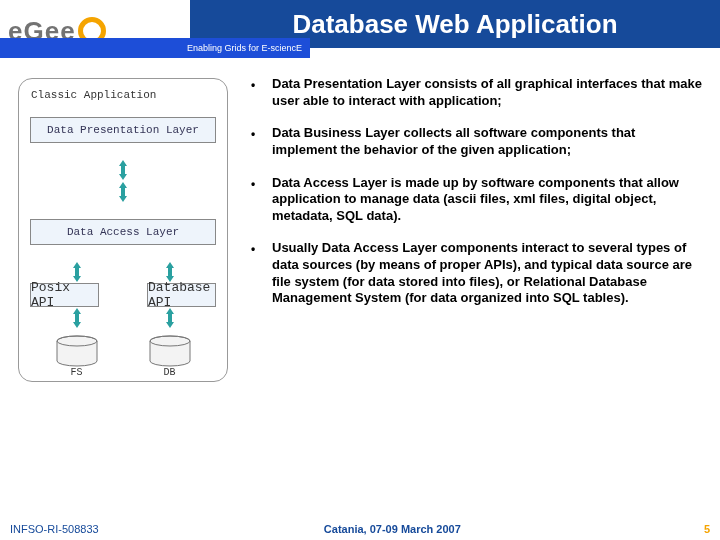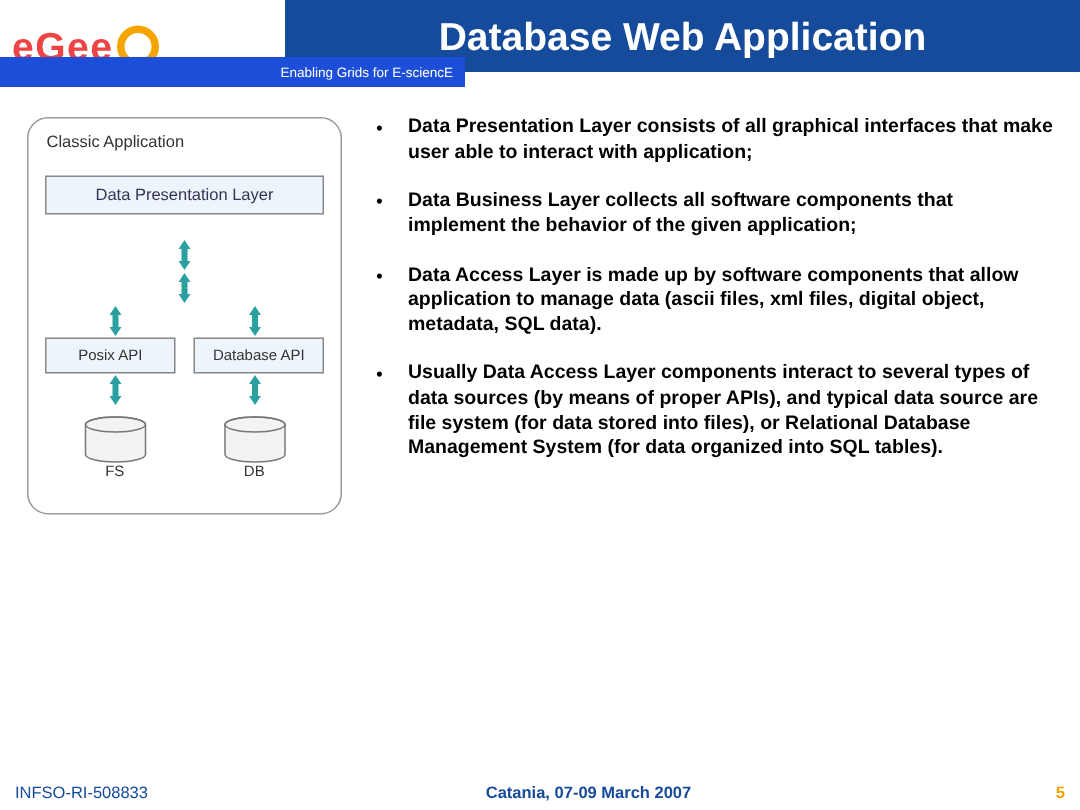--- a/index.html
+++ b/index.html
@@ -15,61 +15,61 @@
     position: relative;
   }
   .logo-bar {
     position: absolute; left: 0; top: 0;
     width: 190px; height: 62px;
     display: flex; align-items: center;
     background: #fff;
   }
   .logo { display:flex; align-items:center; gap:2px; padding-left:8px; }
   .logo .ball { width:28px; height:28px; border-radius:50%; border:5px solid #f5a400; display:inline-block; }
-  .logo .txt { font: bold 26px Arial; color:#ef4444; letter-spacing:1px; }
+  .logo .txt { font: bold 26px Arial; color:#737373; letter-spacing:1px; }
   .tagline-strip {
     position:absolute; left:0; top:38px; width:310px; height:20px;
     background:#1d4ed8; color:#fff; font-size:9px;
     display:flex; align-items:center; justify-content:flex-end; padding-right:8px;
     z-index:2;
   }
   .title-strip {
     position:absolute; left:190px; right:0; top:0; height:48px;
     background:#164a9a; color:#fff;
     display:flex; align-items:center; justify-content:center;
     font: bold 26px Arial;
   }
   .content {
     position:absolute; left:0; top:68px; right:0; bottom:26px;
     display:flex;
   }
   .diagram-col { width:240px; padding:10px 6px 0 18px; }
   .bullets-col { flex:1; padding:8px 18px 0 8px; }
   .diagram {
     width:210px; border:1px solid #999; border-radius:14px;
-    padding:8px 10px 22px 10px;
-    font-family: Liberation Sans, sans-serif; font-size:11px; color:#333;
+    padding:8px 10px 3px 10px;
+    font-family: Liberation Mono, monospace; font-size:11px; color:#333;
     position:relative;
   }
   .diagram .dtitle { font-size:11px; margin:2px 0 8px 2px; }
   .layer {
     border:1px solid #888; background:#eef4fb;
     height:26px; display:flex; align-items:center; justify-content:center;
     font-size:11px; color:#335; margin:16px auto; width:186px;
   }
   .updown {
     display:flex; justify-content:center; align-items:center; height:22px;
   }
   .updown svg { width:14px; height:20px; }
   .split-row { display:flex; justify-content:space-between; width:186px; margin:0 auto; }
   .updown-split { display:flex; justify-content:space-around; width:186px; margin:0 auto; height:22px; align-items:center; }
   .api-box {
     border:1px solid #888; background:#eef4fb;
-    width:87px; height:24px; display:flex; align-items:center; justify-content:center;
-    font-size:10px;
+    width:69px; height:24px; display:flex; align-items:center; justify-content:center;
+    font-size:13px;
   }
   .cyl-row { display:flex; justify-content:space-around; width:186px; margin:6px auto 0 auto;align-items:center; }
   .cyl {
     width:46px; height:30px; position:relative;
   }
   .cyl svg { width:46px; height:34px; }
   .cyl-label { text-align:center; font-size:10px; margin-top:2px; }
 
   .bullets { list-style:none; }
   .bullets li {
@@ -110,20 +110,21 @@
       <div class="updown">
         <svg viewBox="0 0 14 20">
             <path d="M7 0 L11 6 H9 V14 H11 L7 20 L3 14 H5 V6 H3 Z" fill="#2aa0a0"></path>
           </svg>
       </div>
       <div class="updown">
         <svg viewBox="0 0 14 20">
             <path d="M7 0 L11 6 H9 V14 H11 L7 20 L3 14 H5 V6 H3 Z" fill="#2aa0a0"></path>
           </svg>
       </div>
+      <div class="layer">Data Access Layer</div>
       <div class="updown-split">
         <svg viewBox="0 0 14 20" width="14" height="20">
             <path d="M7 0 L11 6 H9 V14 H11 L7 20 L3 14 H5 V6 H3 Z" fill="#2aa0a0"></path>
           </svg>
         <svg viewBox="0 0 14 20" width="14" height="20">
             <path d="M7 0 L11 6 H9 V14 H11 L7 20 L3 14 H5 V6 H3 Z" fill="#2aa0a0"></path>
           </svg>
       </div>
       <div class="split-row">
         <div class="api-box">Posix API</div>

